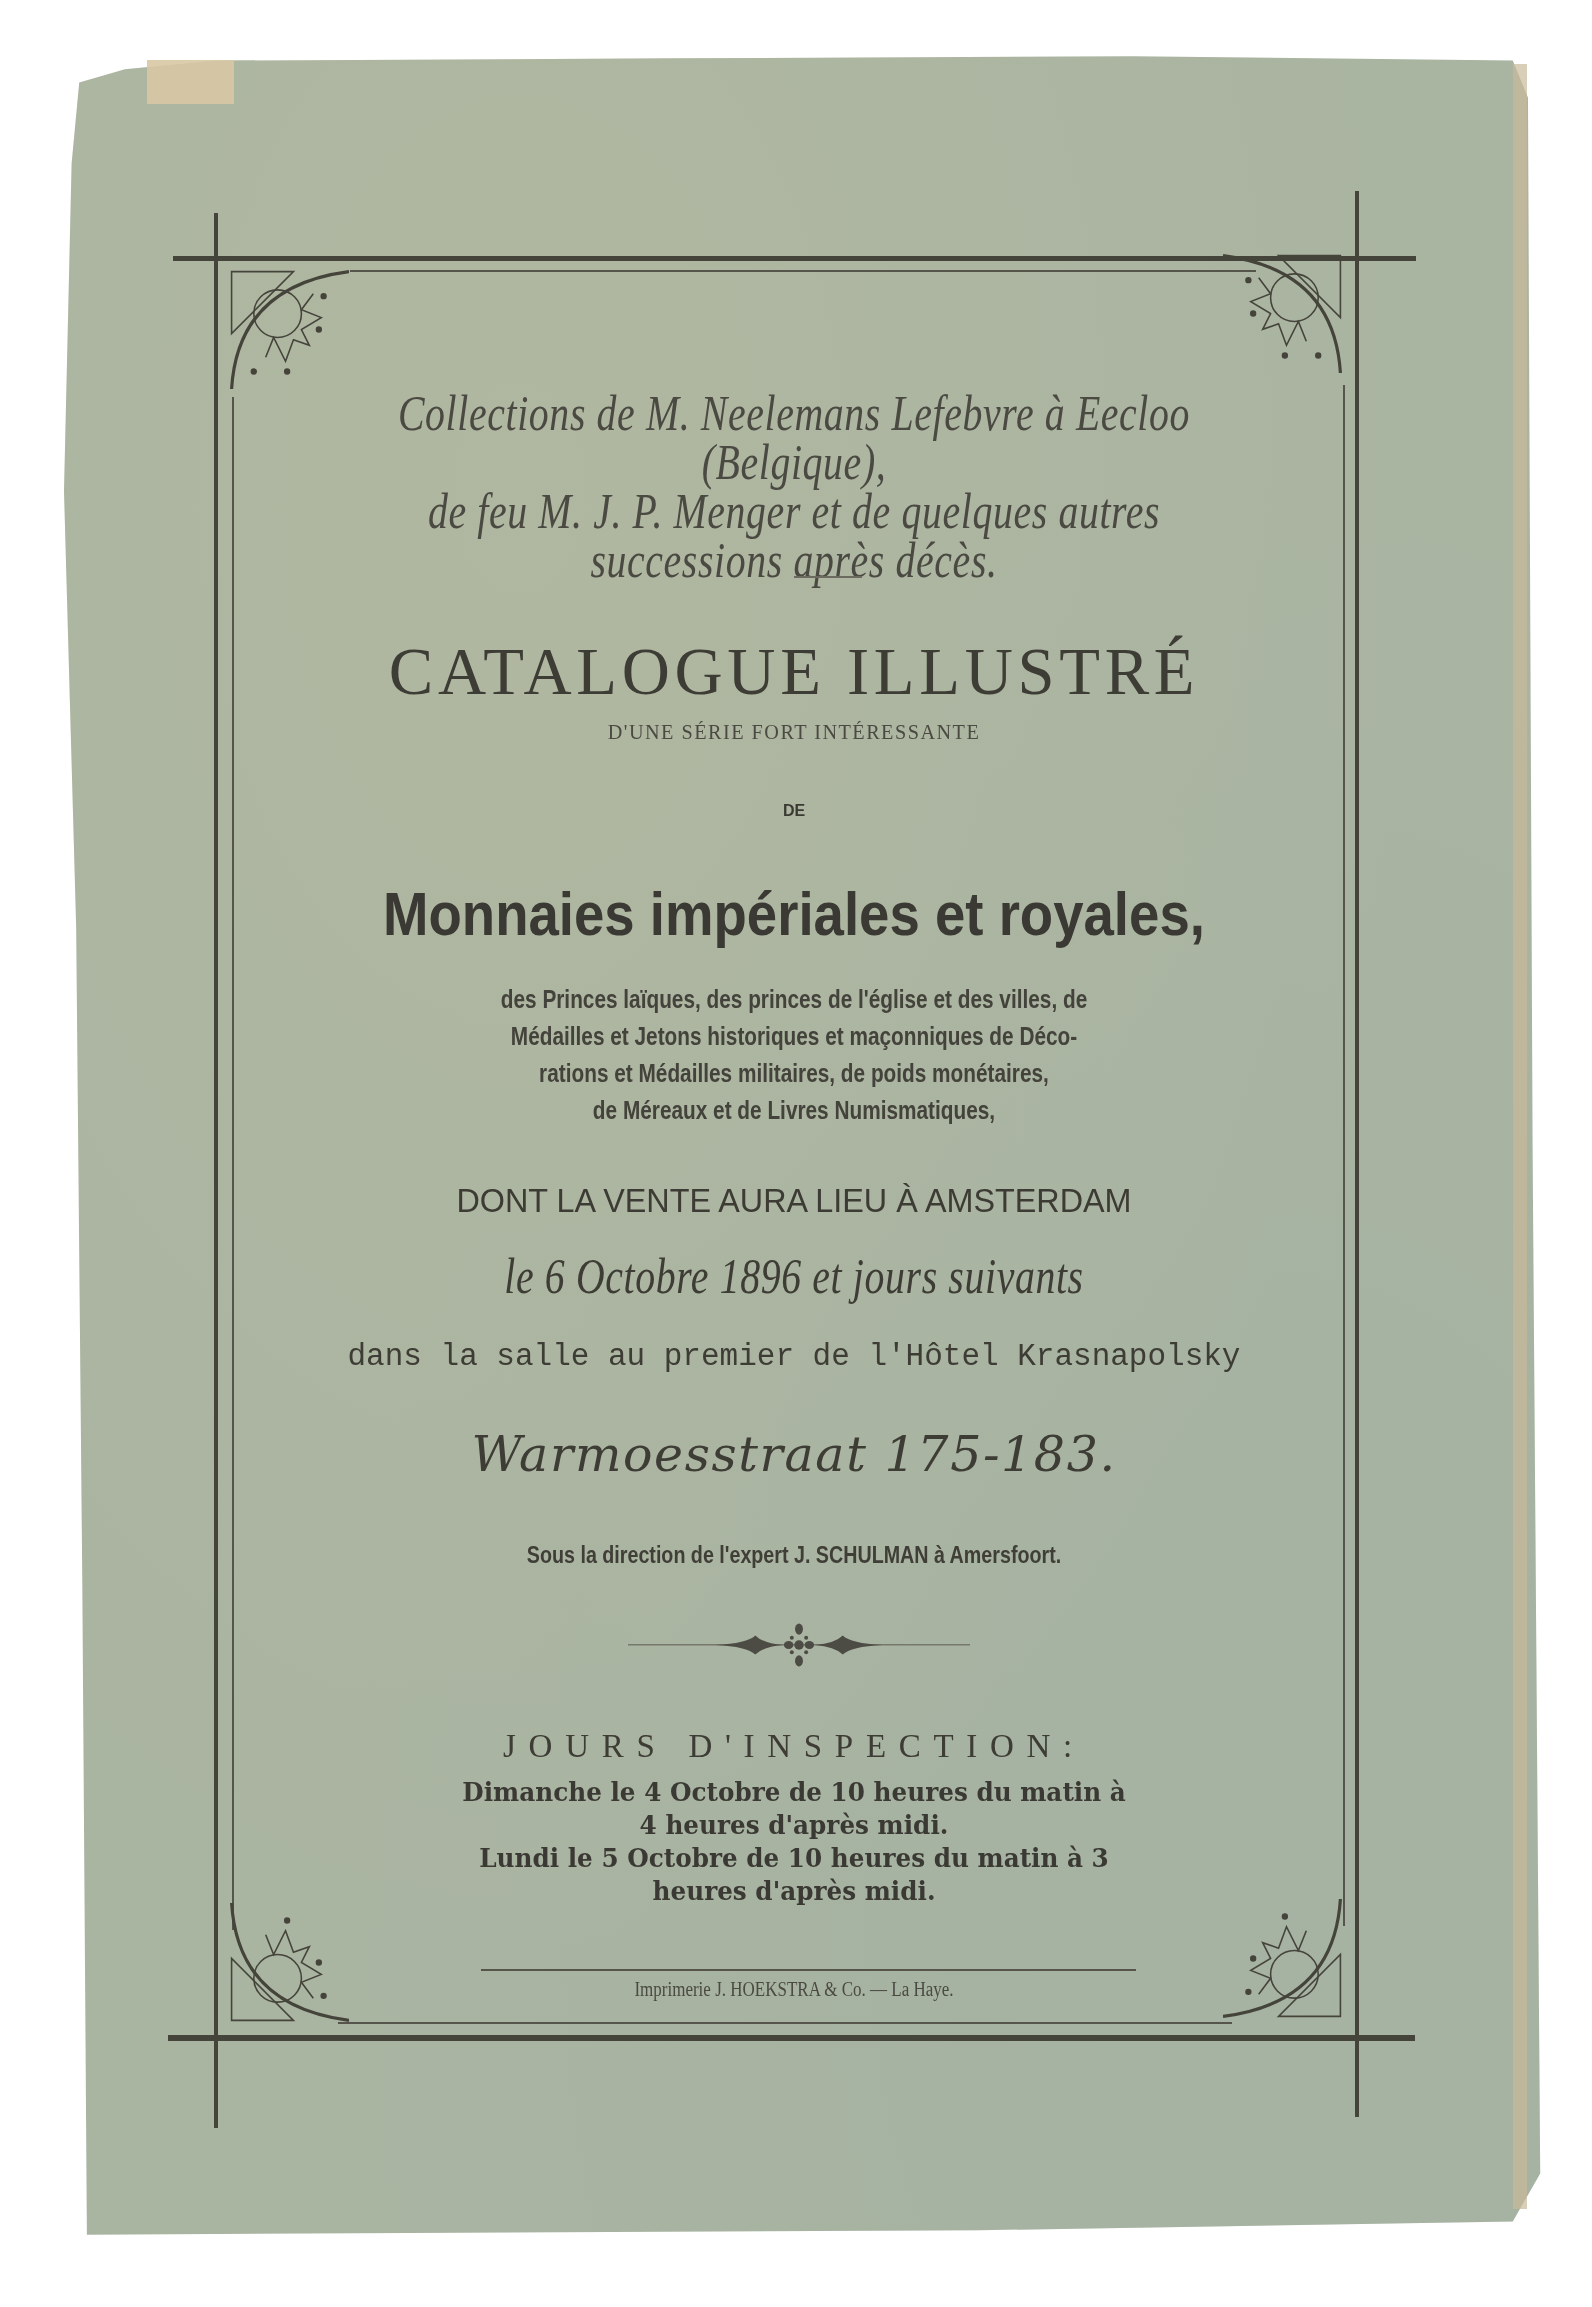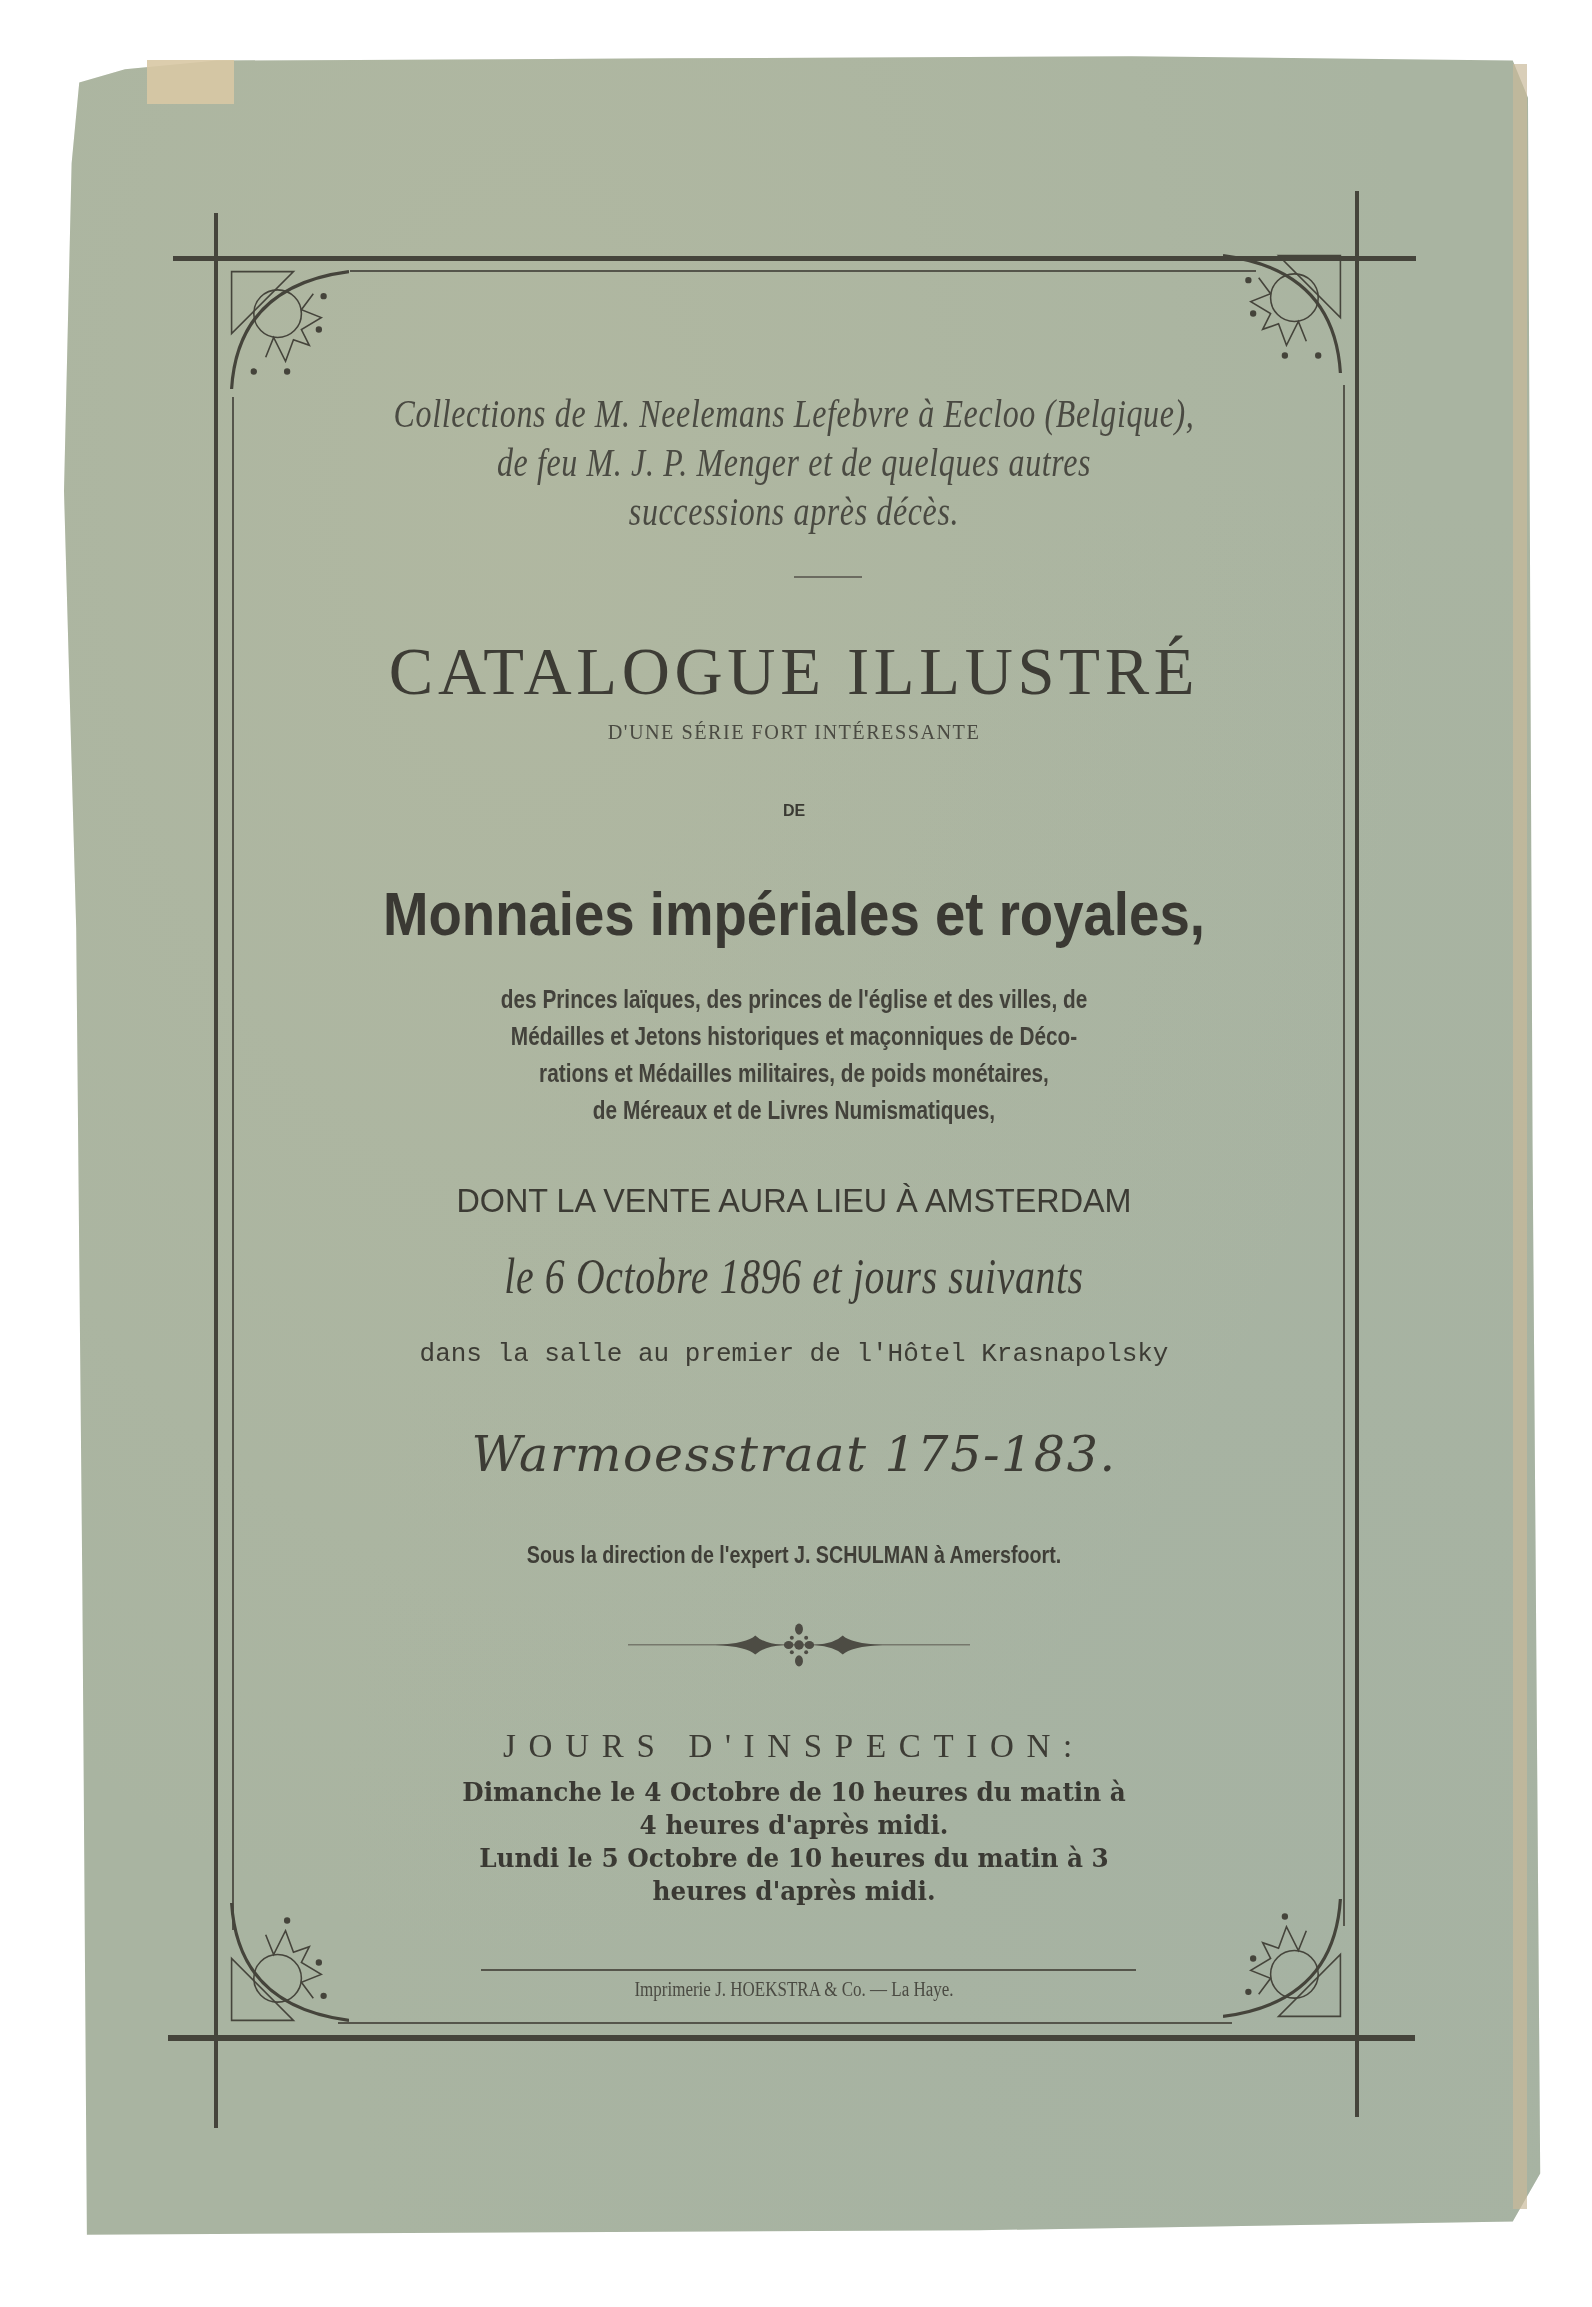--- a/index.html
+++ b/index.html
@@ -15,30 +15,30 @@
 
   
   .line { position:absolute; background:#45443b; }
   .thin { background:#55554b; }
 
   .corner { position:absolute; width:119px; height:119px; }
   .corner svg { width:100%; height:100%; }
 
   .text { position:absolute; left:222px; width:1144px; text-align:center; }
   .italic-cond { font-style:italic; font-family:"Liberation Serif", serif; transform:scaleX(0.78); transform-origin:center; letter-spacing:0.8px; }
-  .intro { top:389px; font-size:41px; line-height:49px; color:#4a4a42; }
+  .intro { top:389px; font-size:51px; line-height:49px; color:#4a4a42; }
   .rule-short { position:absolute; left:794px; top:576px; width:68px; height:1.6px; background:#6b6b60; }
   .title { top:632px; font-size:68px; letter-spacing:4.8px; font-weight:normal; color:#3d3c35; transform:scaleX(0.98); }
   .subtitle { top:719px; font-size:22px; letter-spacing:1.6px; color:#4a4a42; transform:scaleX(0.92); }
   .de { top:802px; font-family:"Liberation Sans", sans-serif; font-weight:bold; font-size:16px; color:#3a3a33; }
   .headline { top:878px; font-family:"Liberation Sans", sans-serif; font-weight:bold; font-size:62px; color:#3a3933; transform:scaleX(0.88); }
   .desc { top:981px; font-family:"Liberation Sans", sans-serif; font-weight:bold; font-size:26px; line-height:37px; color:#43423b; transform:scaleX(0.8); }
   .vente { top:1182px; font-family:"Liberation Sans", sans-serif; font-size:33px; color:#3c3b34; transform:scaleX(0.98); }
   .date { top:1247px; font-size:51px; color:#3d3c35; }
-  .salle { top:1339px; font-family:"Liberation Mono", monospace; font-size:26px; color:#3d3c35; }
+  .salle { top:1339px; font-family:"Liberation Mono", monospace; font-size:31px; color:#3d3c35; }
   .street { top:1426px; font-size:49px; font-style:italic; font-family:"DejaVu Serif", serif; color:#3d3c35; letter-spacing:1.6px;text-align:center; }
   .direction { top:1541px; font-family:"Liberation Sans", sans-serif; font-weight:bold; font-size:24px; color:#3f3e37; transform:scaleX(0.82); }
   .ornament { position:absolute; left:628px; top:1621px; width:342px; height:48px; }
   .insp-title { top:1728px; font-size:33px; letter-spacing:12.7px; color:#3d3c35; }
   .insp { top:1776px; font-family:"DejaVu Serif", serif; font-weight:bold; font-size:26px; line-height:33px; color:#3a3933; transform:scaleX(0.95); }
   .printer { top:1978px; font-size:20px; color:#4a4a42; transform:scaleX(0.85); }
 </style>
 </head>
 <body>
 

